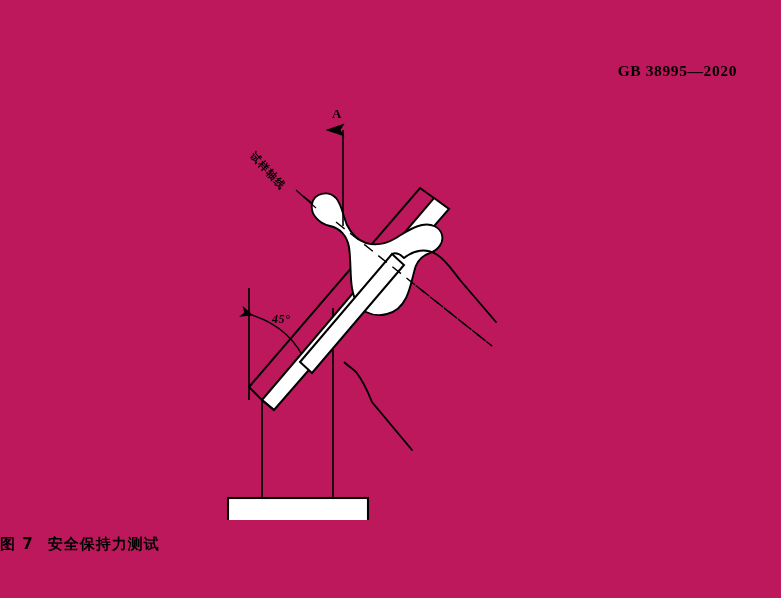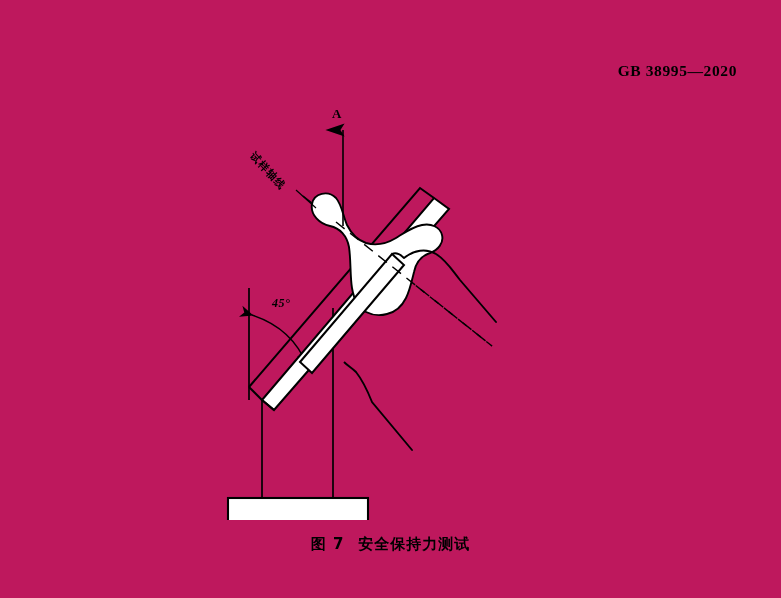--- a/index.html
+++ b/index.html
@@ -64,21 +64,21 @@
     transform: rotate(47deg);
     transform-origin: 0 0;
     white-space: nowrap;
     line-height: 1;
   }
 
   
   .angle-label {
     position: absolute;
     left: 272px;
-    top: 296px;
+    top: 312px;
     font-family: "Liberation Serif", serif;
     font-style: italic;
     font-weight: bold;
     font-size: 12px;
     letter-spacing: 0.5px;
     white-space: nowrap;
     color: #000;
   }
 
   
@@ -91,21 +91,21 @@
     font-size: 13px;
     color: #000;
   }
 
   
   .caption {
     position: absolute;
     left: 0;
     top: 535px;
     width: 781px;
-    text-align: center;
+    text-align: left;
     font-family: "DejaVu Sans", sans-serif;
     font-size: 15px;
     font-weight: bold;
     letter-spacing: 1px;
     color: #000;
   }
   .caption .cap-num {
     letter-spacing: 1px;
   }
   .caption .cap-gap {

